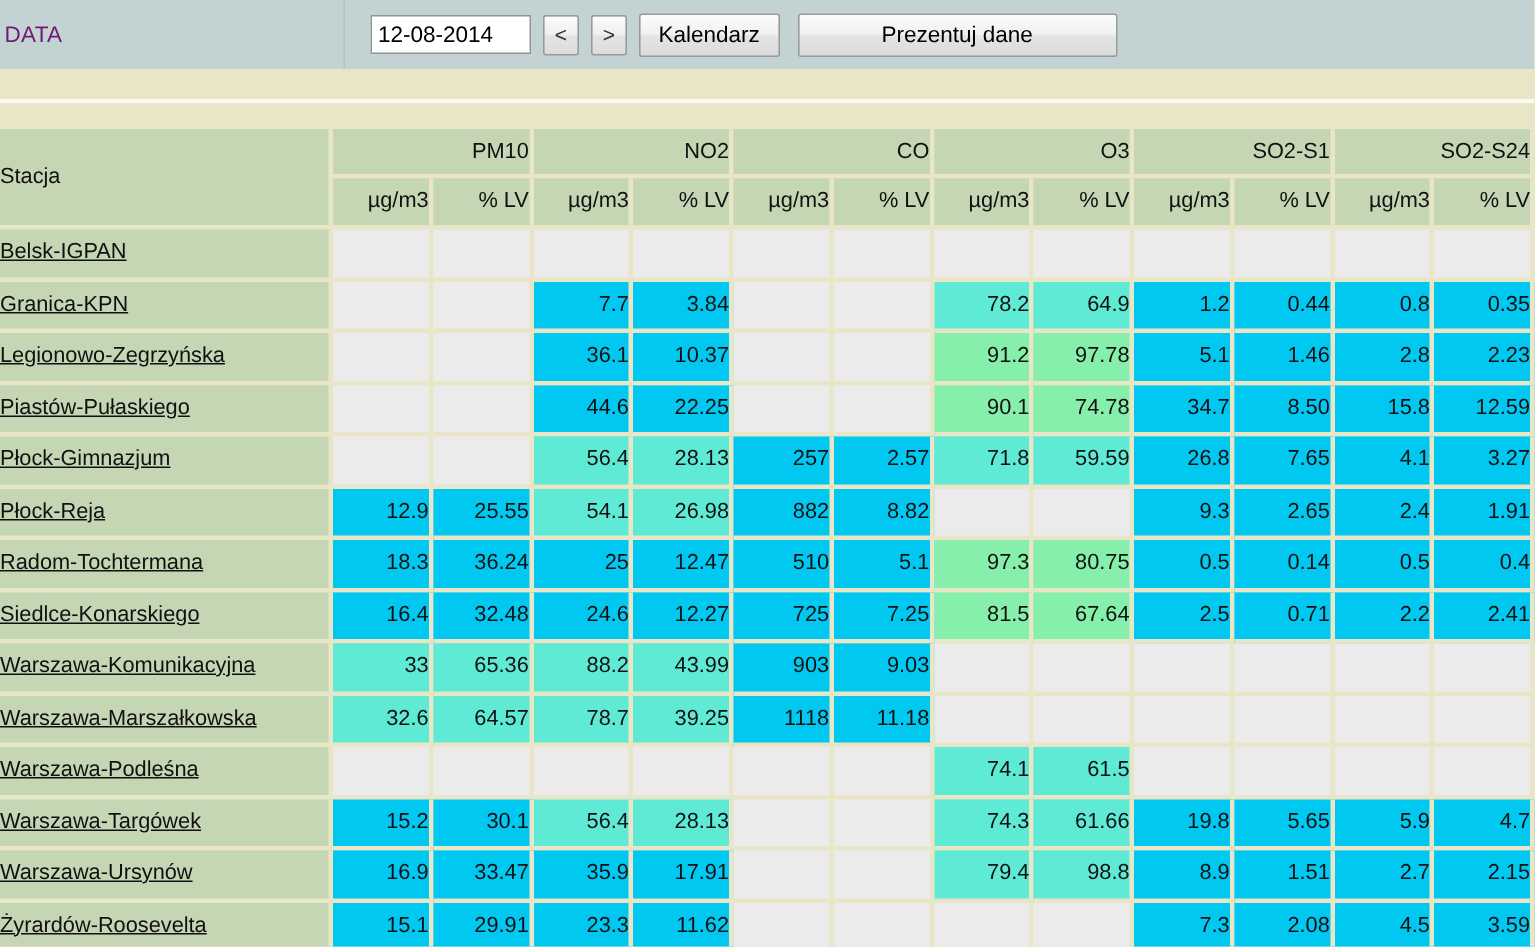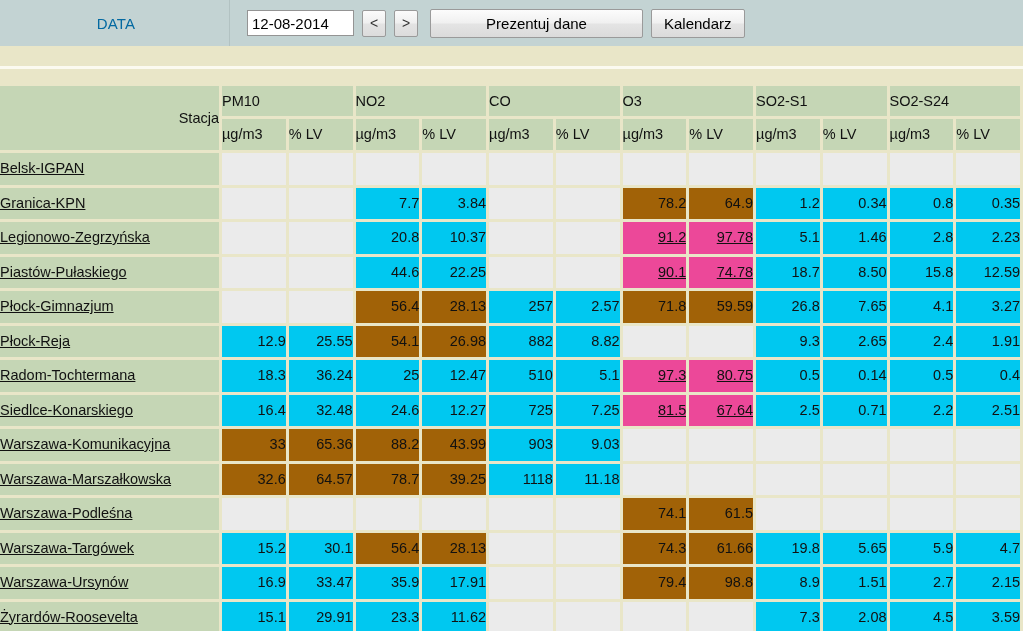--- a/index.html
+++ b/index.html
@@ -16,21 +16,21 @@
     background:#c3d3d3;
     display:flex;align-items:center;
     position:relative;
   }
   .toolbar-divider{
     position:absolute;left:229px;top:0;width:1px;height:46px;
     background:#b2c2c2;
   }
   .toolbar-label{
     width:229px;box-sizing:border-box;padding-left:3px;
-    font-size:15px;color:#0369a1;letter-spacing:.2px;text-align:center;
+    font-size:15px;color:#701a75;letter-spacing:.2px;
   }
   .toolbar-controls{display:flex;align-items:center;gap:8px;padding-left:18px;}
 
   .date-input{
     width:107px;height:26px;box-sizing:border-box;
     background:#ffffff;border:1px solid #949494;
     font-family:"Liberation Sans",sans-serif;font-size:15px;color:#000;
     padding:0 4px;
   }
   .nav-btn{
@@ -61,52 +61,52 @@
     background:#e9e6c8;
   }
   table.grid td,table.grid th{
     padding:0;margin:0;font-weight:normal;
     border-right:3px solid #e9e6c8;
     border-bottom:3px solid #e9e6c8;
     font-size:14.5px;color:#111;
     overflow:hidden;white-space:nowrap;
   }
   .th-grp,.th-unit,.th-station{
-    background:#c5d6b5;color:#111;text-align:left;
+    background:#c5d6b5;color:#111;text-align:right;
     font-size:15px;
   }
   .th-grp{height:30px;line-height:30px;}
   .th-unit{height:31px;line-height:31px;font-size:14.5px;}
-  .th-station{height:64px;line-height:64px;text-align:right;font-size:15px;}
+  .th-station{height:64px;line-height:64px;text-align:left;font-size:15px;}
 
   td.station{
     background:#c5d6b5;text-align:left;padding-left:8px;
     height:31.5px;line-height:31.5px;font-size:15px;color:#111;text-decoration:underline;
   }
   td.cell{
     text-align:right;padding-right:7px;
     height:31.5px;line-height:31.5px;
   }
   .c-empty{background:#ebebeb;}
   .c-cyan{background:#00c8f0;}
-  .c-green{background:#a16207;}
-  .c-yellow{background:#ec4899;text-decoration:underline;}
+  .c-green{background:#5eead4;}
+  .c-yellow{background:#86efac;}
 </style>
 </head>
 <body>
 
 <div class="toolbar">
   <div class="toolbar-label">DATA</div>
   <div class="toolbar-divider"></div>
   <div class="toolbar-controls">
     <input class="date-input" type="text" value="12-08-2014" style="">
     <div class="nav-btn">&lt;</div>
     <div class="nav-btn">&gt;</div>
+    <div class="text-btn">Kalendarz</div>
     <div class="text-btn present-btn">Prezentuj dane</div>
-    <div class="text-btn">Kalendarz</div>
   </div>
 </div>
 
 <div class="band-a"></div>
 <div class="band-sep"></div>
 <div class="band-b"></div>
 
 <table class="grid">
   <colgroup>
     <col style="width:222px">
@@ -157,50 +157,50 @@
         <td class="station">Granica-KPN</td>
         <td class="cell c-empty"></td>
         <td class="cell c-empty"></td>
         <td class="cell c-cyan">7.7</td>
         <td class="cell c-cyan">3.84</td>
         <td class="cell c-empty"></td>
         <td class="cell c-empty"></td>
         <td class="cell c-green">78.2</td>
         <td class="cell c-green">64.9</td>
         <td class="cell c-cyan">1.2</td>
-        <td class="cell c-cyan">0.34</td>
+        <td class="cell c-cyan">0.44</td>
         <td class="cell c-cyan">0.8</td>
         <td class="cell c-cyan">0.35</td>
       </tr>
       <tr>
         <td class="station">Legionowo-Zegrzyńska</td>
         <td class="cell c-empty"></td>
         <td class="cell c-empty"></td>
-        <td class="cell c-cyan">20.8</td>
+        <td class="cell c-cyan">36.1</td>
         <td class="cell c-cyan">10.37</td>
         <td class="cell c-empty"></td>
         <td class="cell c-empty"></td>
         <td class="cell c-yellow">91.2</td>
         <td class="cell c-yellow">97.78</td>
         <td class="cell c-cyan">5.1</td>
         <td class="cell c-cyan">1.46</td>
         <td class="cell c-cyan">2.8</td>
         <td class="cell c-cyan">2.23</td>
       </tr>
       <tr>
         <td class="station">Piastów-Pułaskiego</td>
         <td class="cell c-empty"></td>
         <td class="cell c-empty"></td>
         <td class="cell c-cyan">44.6</td>
         <td class="cell c-cyan">22.25</td>
         <td class="cell c-empty"></td>
         <td class="cell c-empty"></td>
         <td class="cell c-yellow">90.1</td>
         <td class="cell c-yellow">74.78</td>
-        <td class="cell c-cyan">18.7</td>
+        <td class="cell c-cyan">34.7</td>
         <td class="cell c-cyan">8.50</td>
         <td class="cell c-cyan">15.8</td>
         <td class="cell c-cyan">12.59</td>
       </tr>
       <tr>
         <td class="station">Płock-Gimnazjum</td>
         <td class="cell c-empty"></td>
         <td class="cell c-empty"></td>
         <td class="cell c-green">56.4</td>
         <td class="cell c-green">28.13</td>
@@ -249,21 +249,21 @@
         <td class="cell c-cyan">32.48</td>
         <td class="cell c-cyan">24.6</td>
         <td class="cell c-cyan">12.27</td>
         <td class="cell c-cyan">725</td>
         <td class="cell c-cyan">7.25</td>
         <td class="cell c-yellow">81.5</td>
         <td class="cell c-yellow">67.64</td>
         <td class="cell c-cyan">2.5</td>
         <td class="cell c-cyan">0.71</td>
         <td class="cell c-cyan">2.2</td>
-        <td class="cell c-cyan">2.51</td>
+        <td class="cell c-cyan">2.41</td>
       </tr>
       <tr>
         <td class="station">Warszawa-Komunikacyjna</td>
         <td class="cell c-green">33</td>
         <td class="cell c-green">65.36</td>
         <td class="cell c-green">88.2</td>
         <td class="cell c-green">43.99</td>
         <td class="cell c-cyan">903</td>
         <td class="cell c-cyan">9.03</td>
         <td class="cell c-empty"></td>

